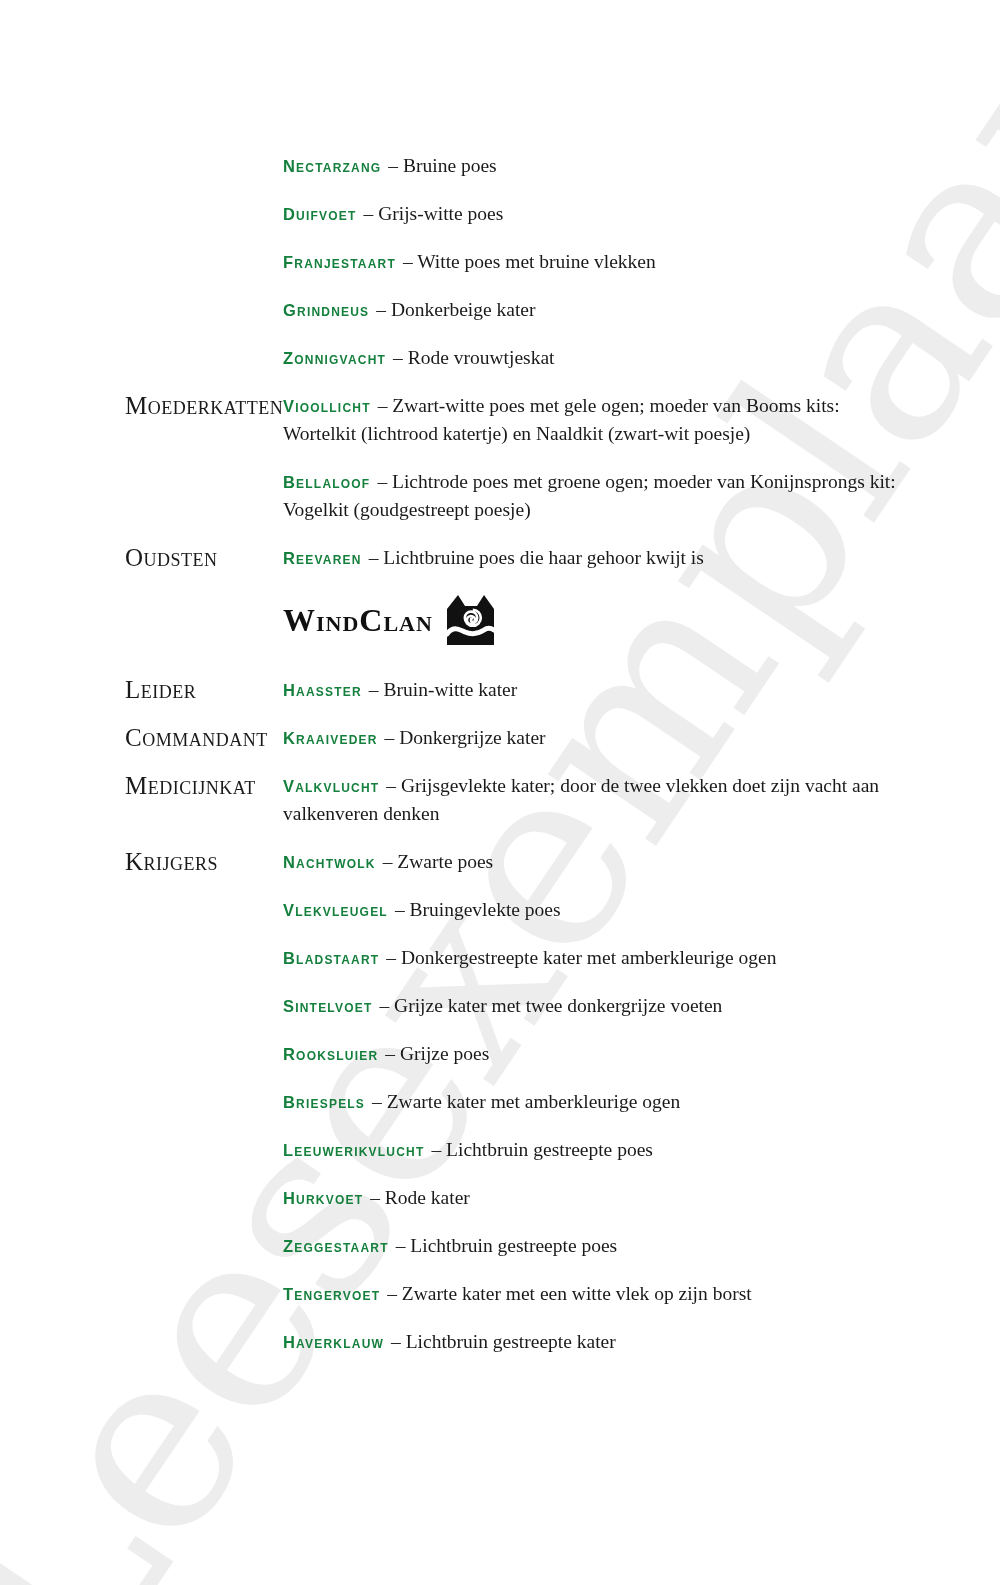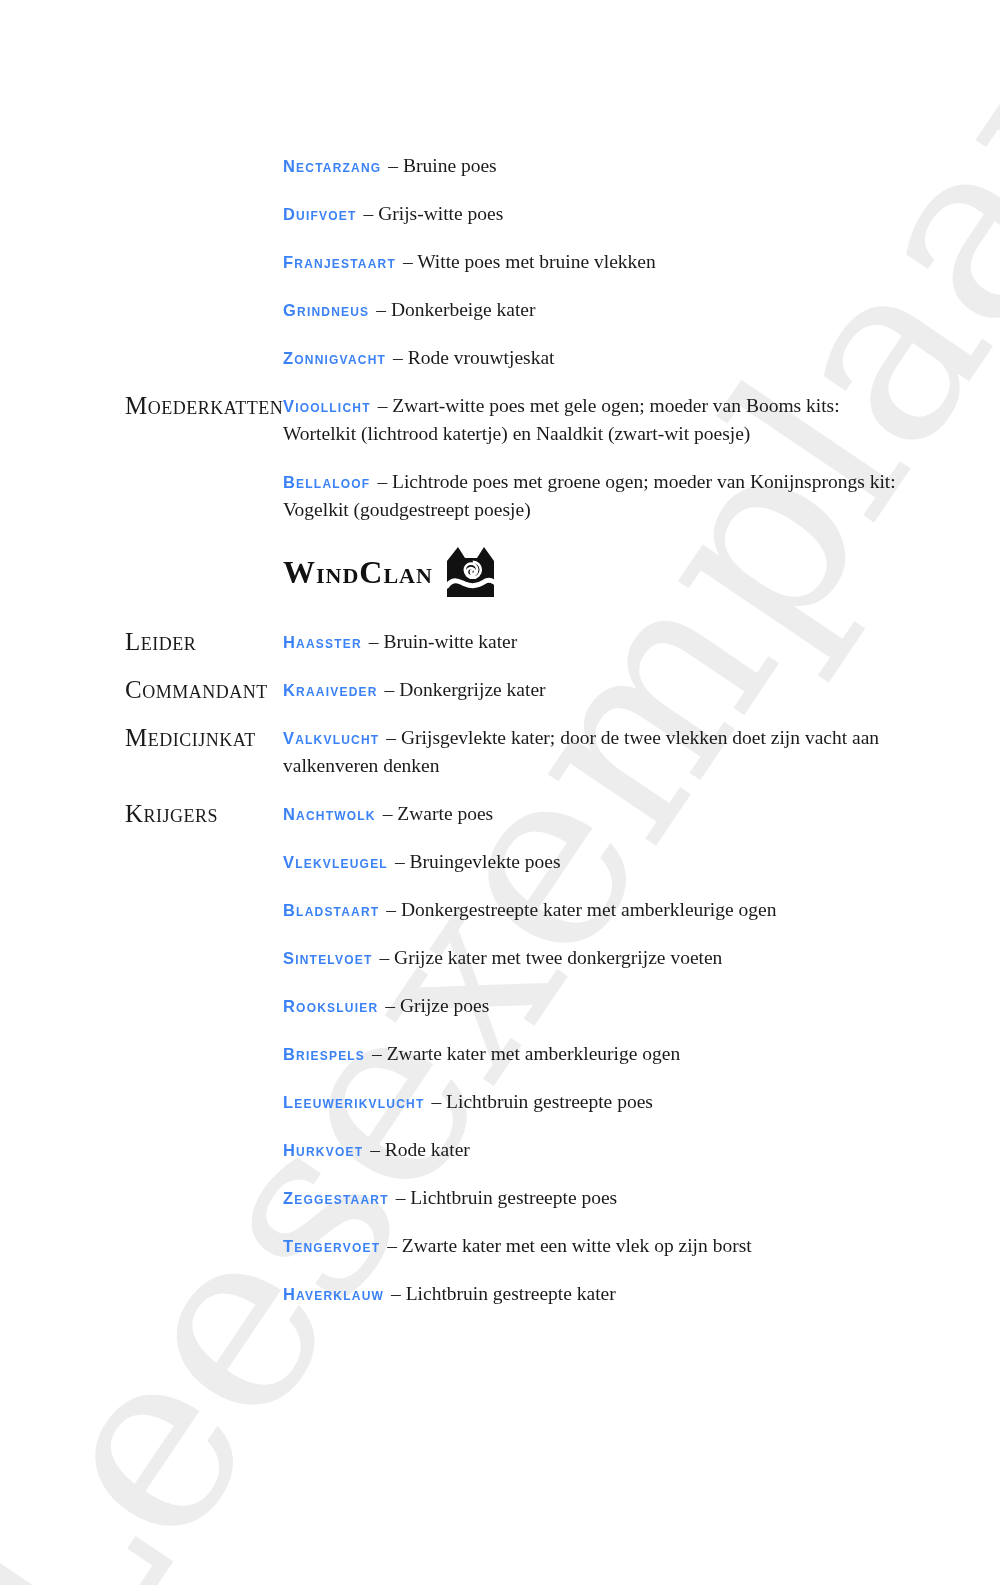--- a/index.html
+++ b/index.html
@@ -56,21 +56,21 @@
     font-size: 19.5px;
     line-height: 28px;
   }
   .cat-name {
     font-family: "Liberation Sans", sans-serif;
     font-weight: bold;
     font-variant: small-caps;
     font-size: 16.5px;
     letter-spacing: 1.2px;
     margin-right: 7px;
-    color: #3b82f6;
+    color: #15803d;
   }
   .cat-desc {
     font-family: "Liberation Serif", serif;
     white-space: pre-line;
     color: #1a1a1a;
     text-align: center;
   }
   .clan-header {
     margin: 2px 0 30px 158px;
     display: flex;
@@ -110,20 +110,26 @@
       </div>
       <div class="group">
         <div class="role">Moederkatten</div>
         <div class="entries">
           <p class="entry"><span class="cat-name">Vioollicht</span><span class="cat-desc">– Zwart-witte poes met gele ogen; moeder van Booms kits:
 Wortelkit (lichtrood katertje) en Naaldkit (zwart-wit poesje)</span></p>
           <p class="entry"><span class="cat-name">Bellaloof</span><span class="cat-desc">– Lichtrode poes met groene ogen; moeder van Konijnsprongs kit:
 Vogelkit (goudgestreept poesje)</span></p>
         </div>
       </div>
+      <div class="group">
+        <div class="role">Oudsten</div>
+        <div class="entries">
+          <p class="entry"><span class="cat-name">Reevaren</span><span class="cat-desc">– Lichtbruine poes die haar gehoor kwijt is</span></p>
+        </div>
+      </div>
       <div class="clan-header">
         <h2 class="clan-name">WindClan</h2>
         <svg width="49" height="52" viewBox="0 0 49 52" class="clan-icon">
           <path d="M1,15 L12,1 L19,12 L31,12 L38,1 L48,15 L48,51 L1,51 Z" fill="#111111"></path>
           <path d="M27 24 a2 2 0 1 0 2 2 a4 4 0 1 0 -4 4 a6.2 6.2 0 1 0 -6.2 -6.2 a8 8 0 1 0 8 -8" fill="none" stroke="#ffffff" stroke-width="2.6"></path>
           <path d="M1,40 C7,32 13,35 19,38 C26,41 32,40 38,36 C42,33 45,34 48,36" fill="none" stroke="#ffffff" stroke-width="5" stroke-linecap="round"></path>
         </svg>
       </div>
       <div class="group">
         <div class="role">Leider</div>

